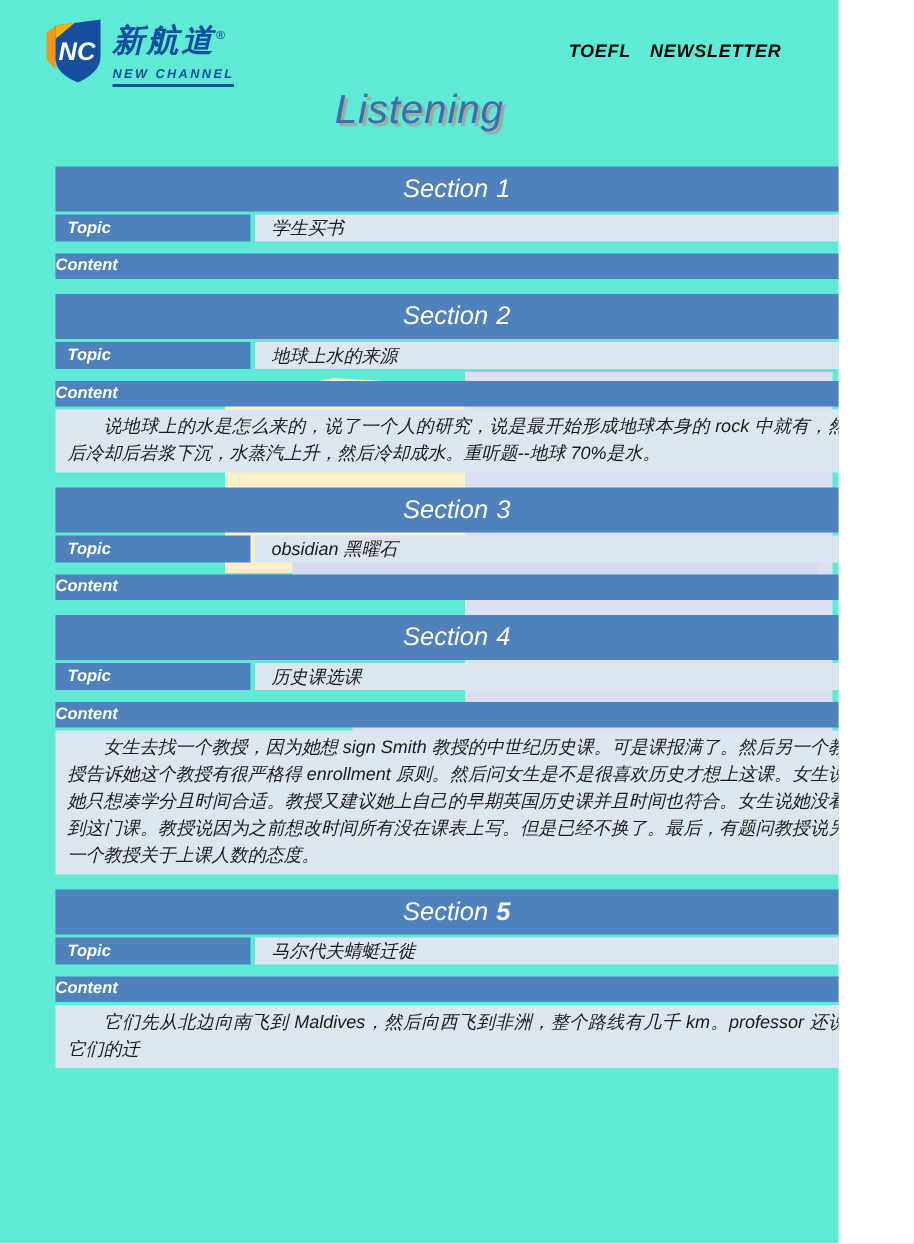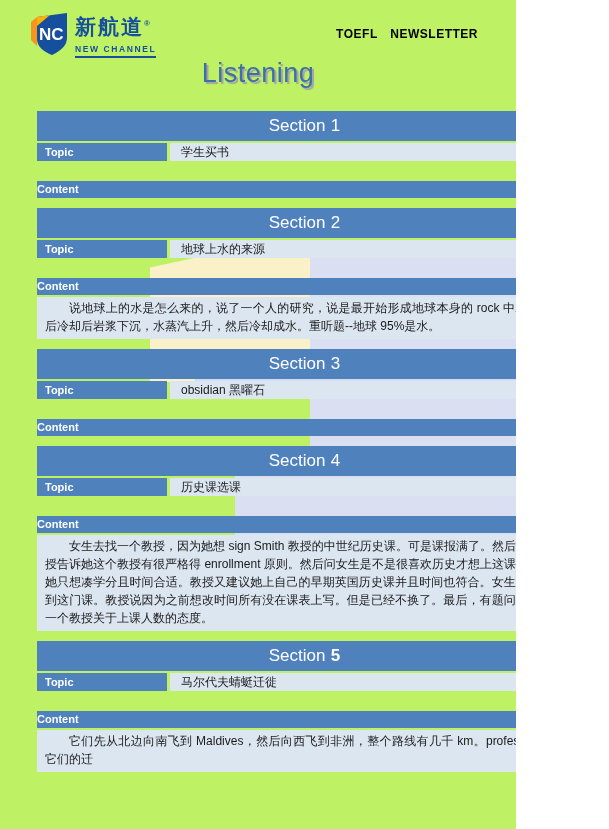--- a/index.html
+++ b/index.html
@@ -8,23 +8,24 @@
     --title_blue:#3f6fa8;
     --logo_blue:#164f9e;
     --logo_orange:#f7941d;
     --text_dark:#1a1a1a;
   }
   *{margin:0;padding:0;box-sizing:border-box;}
   html,body{background:#fff;}
   body{font-family:"Liberation Sans","DejaVu Sans",sans-serif;}
   .page{
     position:relative;
-    width:516px;height:829px;
-    background:#bef264;
+    width:559px;height:829px;
+    background:#5eead4;
     overflow:hidden;
+    font-style:italic;
   }
   
   .watermark{position:absolute;left:0;top:0;width:609px;height:829px;z-index:0;}
   .wm-shield{
     position:absolute;left:150px;top:252px;width:160px;height:130px;
     background:#faf1c9;
     clip-path:polygon(0 12%,45% 0,100% 4%,100% 100%,0 100%);
   }
   .wm-block-main{position:absolute;left:310px;top:248px;width:245px;height:292px;background:#dadff2;}
   .wm-block-bar{position:absolute;left:195px;top:368px;width:350px;height:24px;background:#d4dbf0;}
@@ -65,21 +66,21 @@
   
   .sections{position:relative;z-index:1;margin:22px 37px 0 37px;width:535px;}
   .section{margin-bottom:10px;}
   .sec-header{
     background:var(--header_blue);color:#fff;
     height:30px;line-height:30px;text-align:center;
     font-size:17px;margin-bottom:2px;
   }
   .sec-header .num{margin-left:0.32em;}
   .sec-header .num.bold-num{font-weight:bold;}
-  .topic-row{display:flex;margin-bottom:20px;height:18px;}
+  .topic-row{display:flex;margin-bottom:8px;height:18px;}
   .topic-label{
     width:130px;background:var(--header_blue);color:#fff;
     font-size:11px;font-weight:bold;line-height:18px;
     padding-left:8px;margin-right:3px;flex:none;
   }
   .topic-value{
     flex:1;background:var(--cell_blue);color:var(--text_dark);
     font-size:12px;line-height:18px;padding-left:11px;white-space:nowrap;overflow:hidden;
   }
   .content-label{
@@ -135,21 +136,21 @@
       <div class="content-label">Content</div>
     </div>
 
     <div class="section">
       <div class="sec-header"><span>Section</span><span class="num">2</span></div>
       <div class="topic-row">
         <div class="topic-label">Topic</div>
         <div class="topic-value">地球上水的来源</div>
       </div>
       <div class="content-label">Content</div>
-      <div class="content-body">说地球上的水是怎么来的，说了一个人的研究，说是最开始形成地球本身的 rock 中就有，然后冷却后岩浆下沉，水蒸汽上升，然后冷却成水。重听题--地球 95%是水。</div>
+      <div class="content-body">说地球上的水是怎么来的，说了一个人的研究，说是最开始形成地球本身的 rock 中就有，然后冷却后岩浆下沉，水蒸汽上升，然后冷却成水。重听题--地球 70%是水。</div>
     </div>
 
     <div class="section">
       <div class="sec-header"><span>Section</span><span class="num">3</span></div>
       <div class="topic-row">
         <div class="topic-label">Topic</div>
         <div class="topic-value">obsidian 黑曜石</div>
       </div>
       <div class="content-label">Content</div>
     </div>

